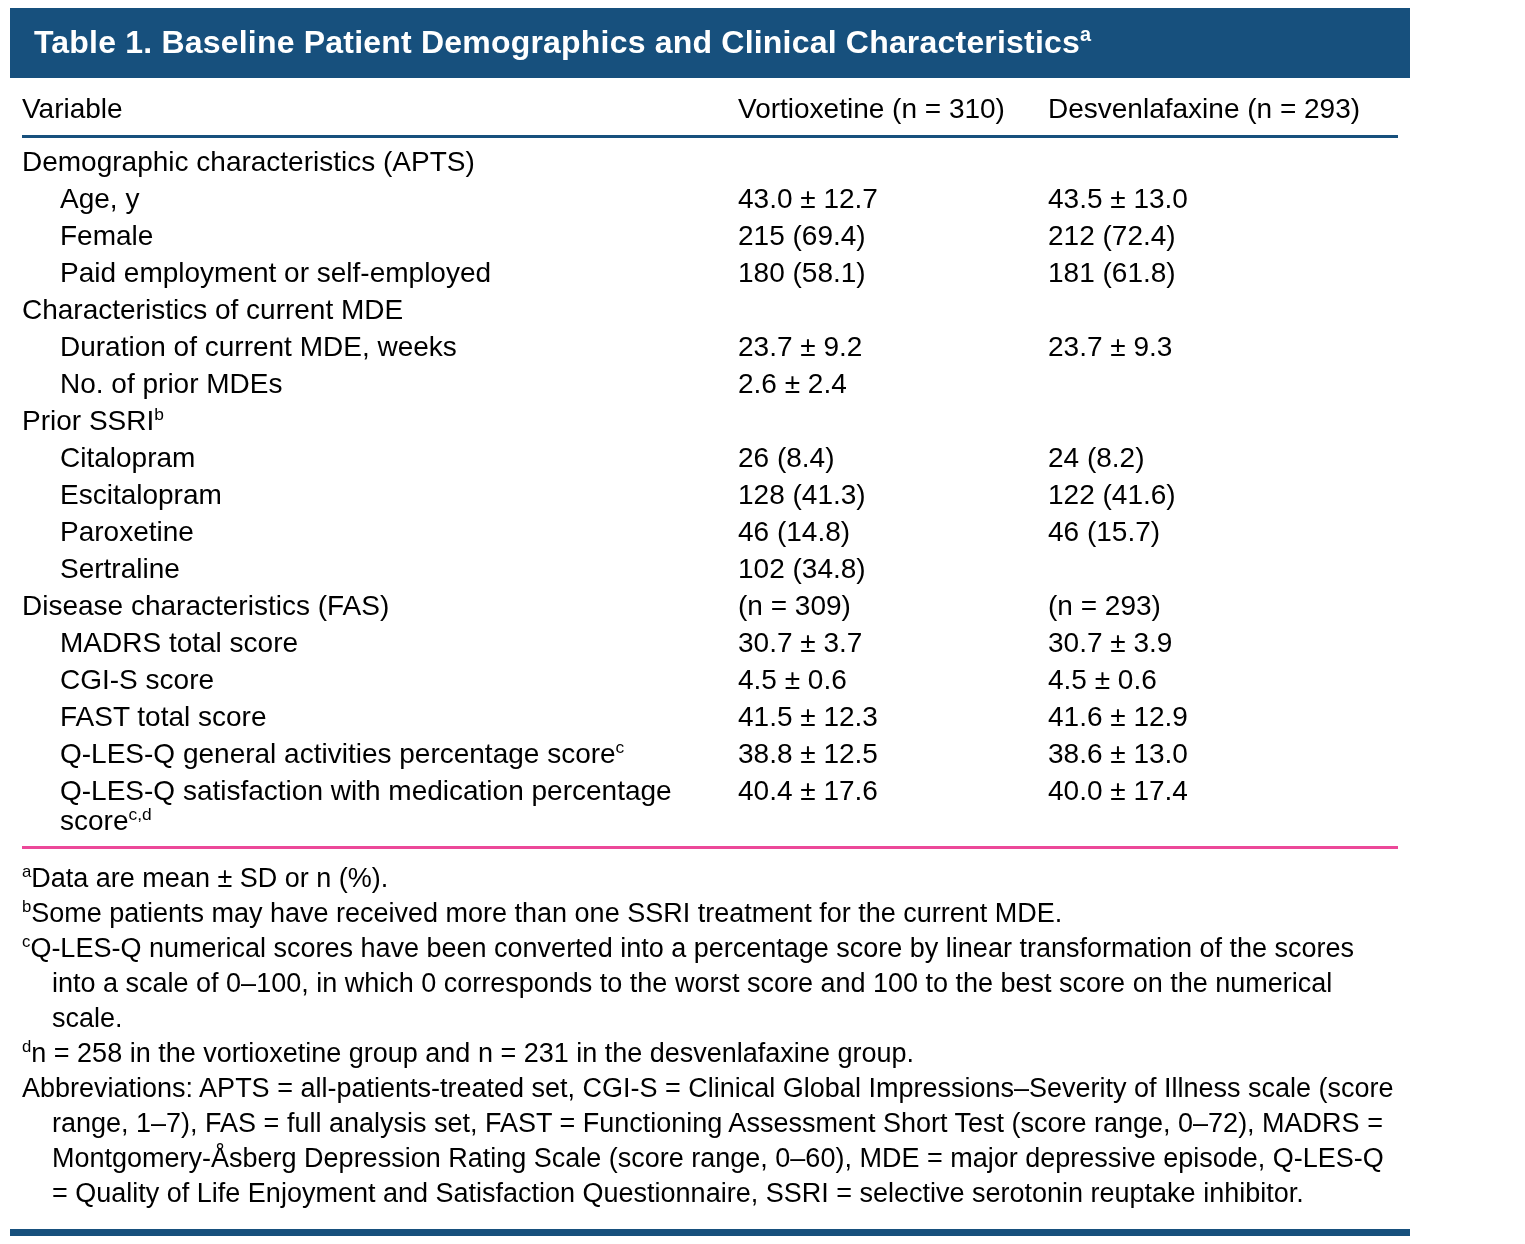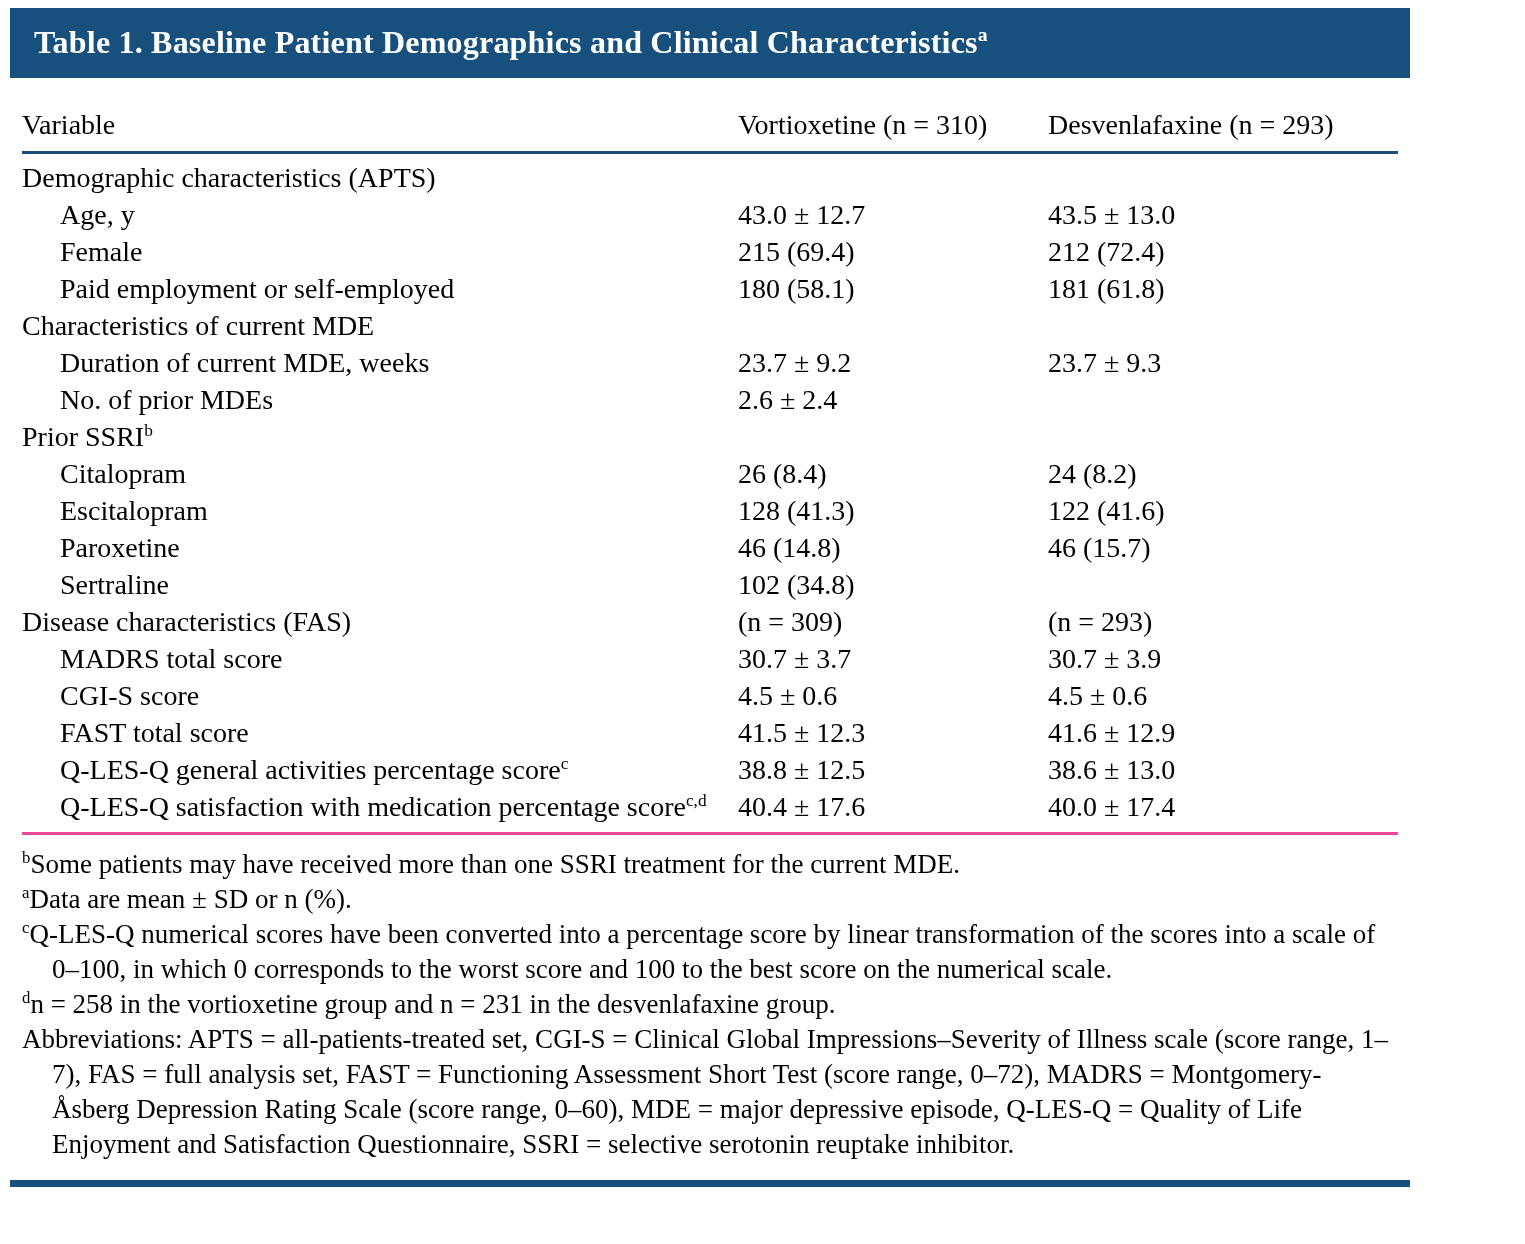--- a/index.html
+++ b/index.html
@@ -9,21 +9,20 @@
     font-family: "Liberation Sans", sans-serif;
     color: #000000;
   }
   .page {
     width: 1420px;
     height: 1244px;
     box-sizing: border-box;
     padding: 8px 10px 0 10px;
     background: #ffffff;
     overflow: hidden;
-    font-family: Liberation Serif, serif;
   }
   .title-bar {
     background: #17507D;
     color: #ffffff;
     padding: 15px 24px 17px 24px;
   }
   .title-bar h1 {
     margin: 0;
     font-size: 32px;
     line-height: 38px;
@@ -37,21 +36,21 @@
   }
   .table-wrap {
     padding: 0 12px;
   }
   .row {
     display: grid;
     grid-template-columns: 1fr 310px 350px;
     align-items: baseline;
   }
   .thead.row {
-    padding: 28px 0 6px 0;
+    padding: 12px 0 6px 0;
     border-bottom: 3px solid #17507D;
   }
   .thead .cell {
     font-size: 28px;
     line-height: 32px;
     white-space: nowrap;
   }
   .cell {
     font-size: 28px;
     line-height: 30px;
@@ -195,22 +194,22 @@
         </div>
         <div class="row item">
           <div class="cell label">Q-LES-Q satisfaction with medication percentage score<sup>c,d</sup></div>
           <div class="cell val">40.4 ± 17.6</div>
           <div class="cell val">40.0 ± 17.4</div>
         </div>
       </div>
   </div>
 
   <div class="footnotes" id="footnotes">
+      <p class="footnote"><sup>a</sup>Data are mean ± SD or n (%).</p>
       <p class="footnote"><sup>b</sup>Some patients may have received more than one SSRI treatment for the current MDE.</p>
-      <p class="footnote"><sup>a</sup>Data are mean ± SD or n (%).</p>
       <p class="footnote"><sup>c</sup>Q-LES-Q numerical scores have been converted into a percentage score by linear transformation of the scores into a scale of 0–100, in which 0 corresponds to the worst score and 100 to the best score on the numerical scale.</p>
       <p class="footnote"><sup>d</sup>n = 258 in the vortioxetine group and n = 231 in the desvenlafaxine group.</p>
       <p class="footnote">Abbreviations: APTS = all-patients-treated set, CGI-S = Clinical Global Impressions–Severity of Illness scale (score range, 1–7), FAS = full analysis set, FAST = Functioning Assessment Short Test (score range, 0–72), MADRS = Montgomery-Åsberg Depression Rating Scale (score range, 0–60), MDE = major depressive episode, Q-LES-Q = Quality of Life Enjoyment and Satisfaction Questionnaire, SSRI = selective serotonin reuptake inhibitor.</p>
     </div>
 
   <div class="bottom-rule"></div>
 
 </div>
 
 </body></html>

